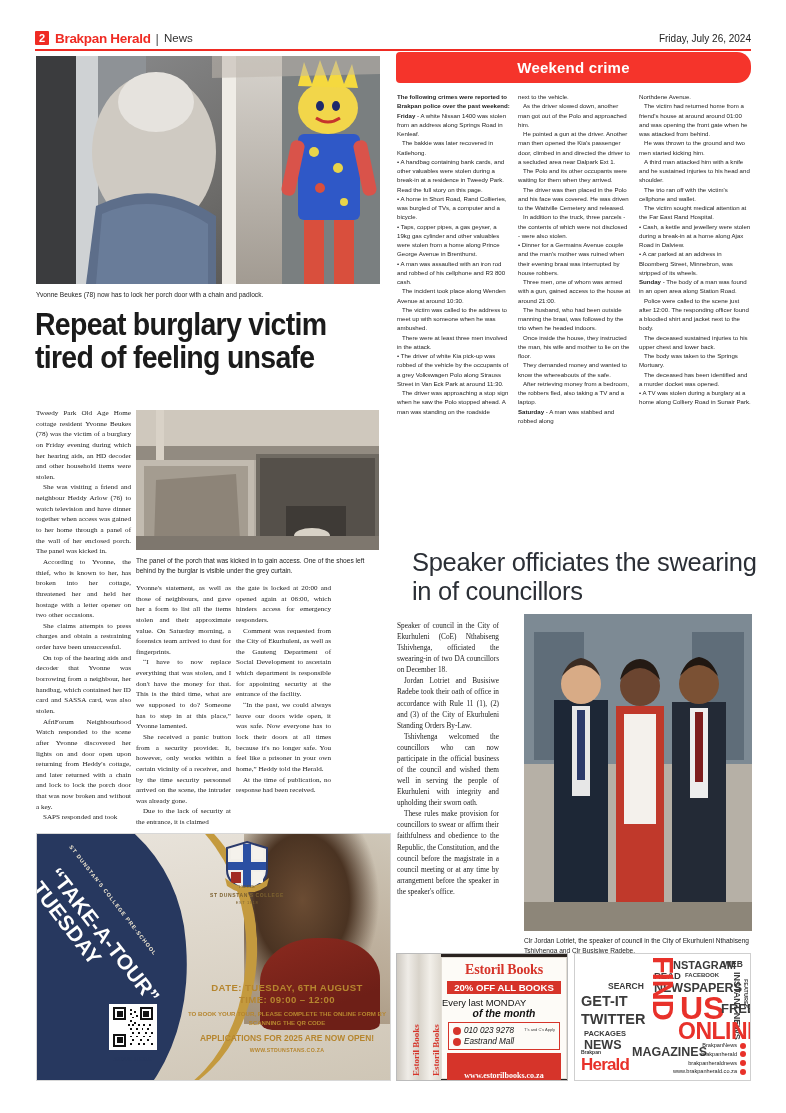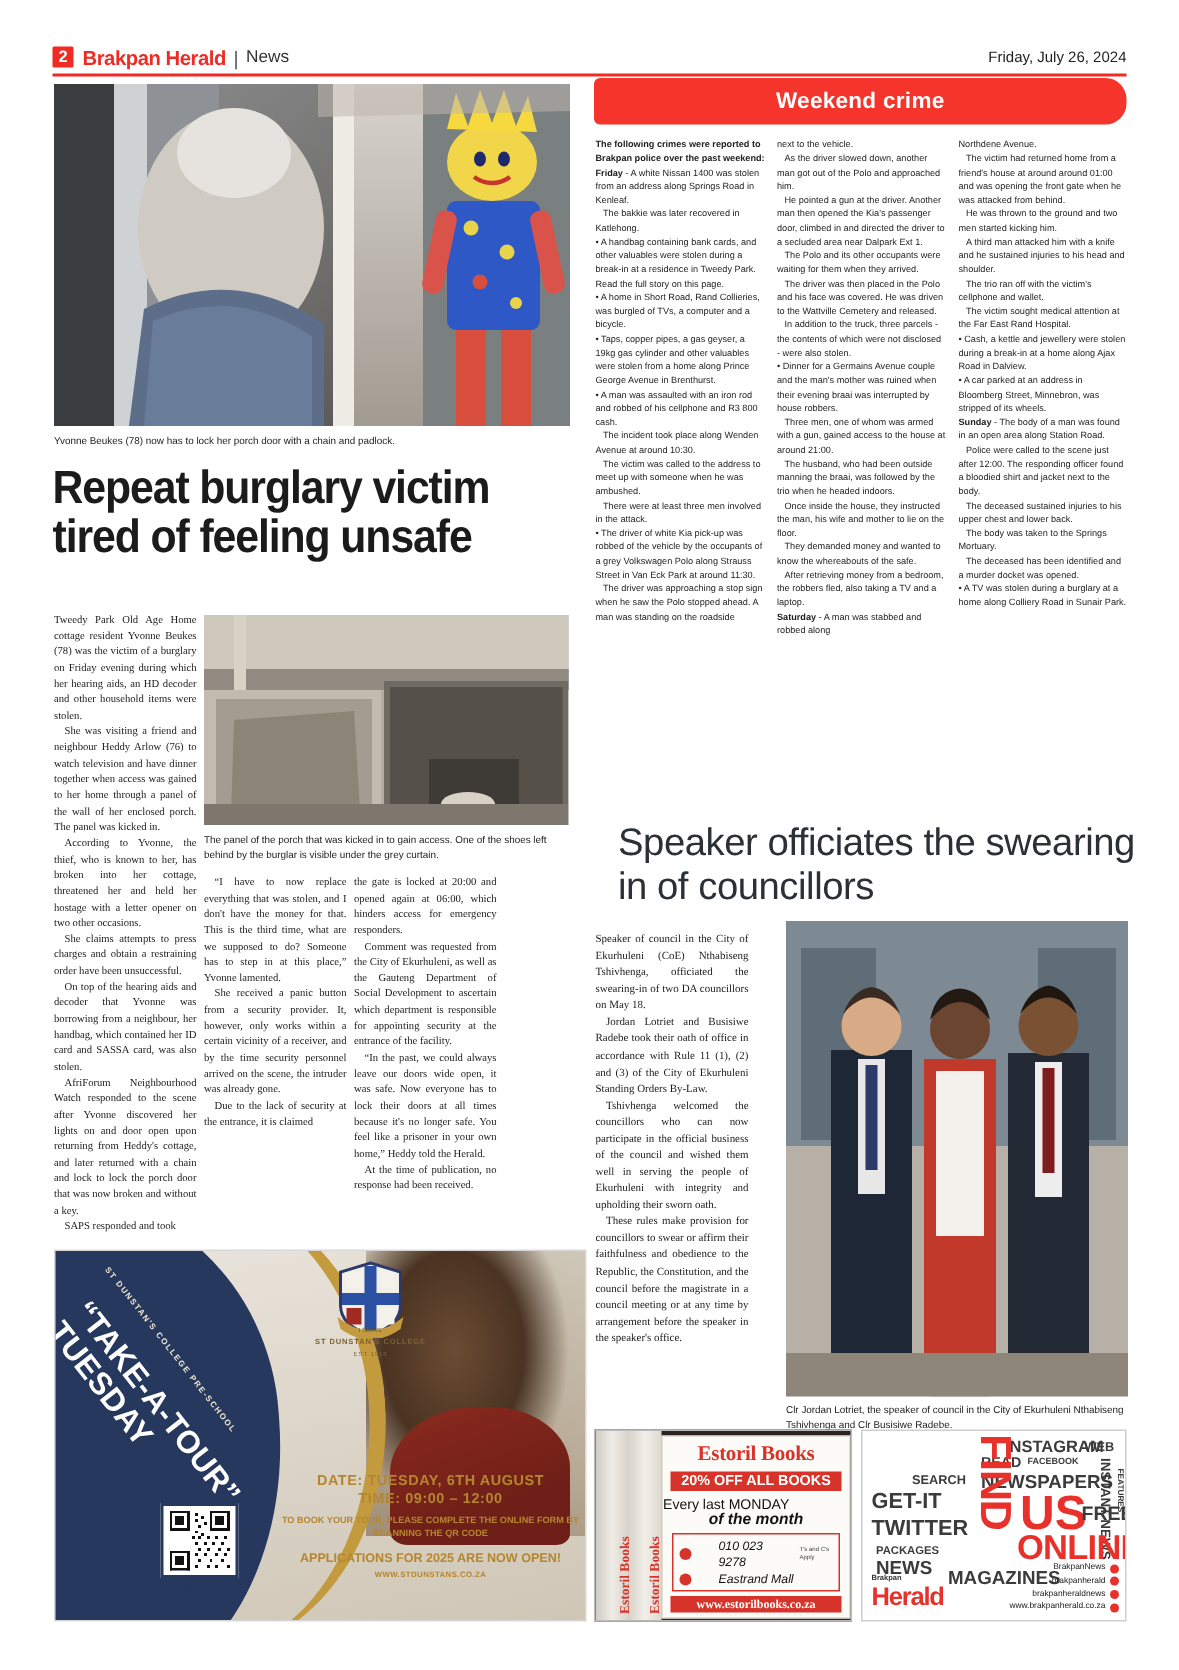--- a/index.html
+++ b/index.html
@@ -172,29 +172,29 @@
   .est-sub {
     margin:3px 5px 0; background:#d6342a; color:#fff; font-weight:bold;
     font-size:9.6px; text-align:center; padding:1px 0;
   }
   .est-line1 { font-size:9.4px; margin-top:3px; color:#111; }
   .est-line2 { text-align:center; font-size:10.4px; font-style:italic; font-weight:bold; color:#111; }
   .est-contact {
     margin:3px 6px 0; border:1px solid #d6342a; padding:2px 4px;
     font-size:8.2px; color:#111; font-style:italic;
   }
-  .est-contact div { display:flex; align-items:center; gap:18px; line-height:1.35; }
+  .est-contact div { display:flex; align-items:center; gap:3px; line-height:1.35; }
   .est-dot {
     width:8px; height:8px; border-radius:50%; background:#d6342a; flex:0 0 auto;
     display:inline-block;
   }
   .est-fine { margin-left:auto; font-size:4px; font-style:normal; color:#444; text-align:left; line-height:1.2;}
   .est-url {
     margin:3px 5px 0; background:#d6342a; color:#fff; text-align:center;
-    font-size:8px; font-weight:bold; padding:1px 0; font-family:"Liberation Serif", serif;
+    font-size:8px; font-weight:bold; padding:18px 0; font-family:"Liberation Serif", serif;
   }
 
   
   .ad-find {
     position:absolute; left:574px; top:953px; width:177px; height:128px;
     background:#fff; border:1px solid #cfcfcf; overflow:hidden;
   }
   .fu-word { position:absolute; white-space:nowrap; font-weight:bold; }
   .fu-red { color:#e8312a; }
   .fu-dark { color:#3b3b3b; }
@@ -294,20 +294,21 @@
     <p class="noind">Tweedy Park Old Age Home cottage resident Yvonne Beukes (78) was the victim of a burglary on Friday evening during which her hearing aids, an HD decoder and other household items were stolen.</p>
     <p>She was visiting a friend and neighbour Heddy Arlow (76) to watch television and have dinner together when access was gained to her home through a panel of the wall of her enclosed porch. The panel was kicked in.</p>
     <p>According to Yvonne, the thief, who is known to her, has broken into her cottage, threatened her and held her hostage with a letter opener on two other occasions.</p>
     <p>She claims attempts to press charges and obtain a restraining order have been unsuccessful.</p>
     <p>On top of the hearing aids and decoder that Yvonne was borrowing from a neighbour, her handbag, which contained her ID card and SASSA card, was also stolen.</p>
     <p>AfriForum Neighbourhood Watch responded to the scene after Yvonne discovered her lights on and door open upon returning from Heddy's cottage, and later returned with a chain and lock to lock the porch door that was now broken and without a key.</p>
     <p>SAPS responded and took</p>
   </div>
 
   <div class="body-col" style="left:136px; top:583px; width:95px; height:238px;">
+    <p class="noind">Yvonne's statement, as well as those of neighbours, and gave her a form to list all the items stolen and their approximate value. On Saturday morning, a forensics team arrived to dust for fingerprints.</p>
     <p>“I have to now replace everything that was stolen, and I don't have the money for that. This is the third time, what are we supposed to do? Someone has to step in at this place,” Yvonne lamented.</p>
     <p>She received a panic button from a security provider. It, however, only works within a certain vicinity of a receiver, and by the time security personnel arrived on the scene, the intruder was already gone.</p>
     <p>Due to the lack of security at the entrance, it is claimed</p>
   </div>
 
   <div class="body-col" style="left:236px; top:583px; width:95px; height:238px;">
     <p class="noind">the gate is locked at 20:00 and opened again at 06:00, which hinders access for emergency responders.</p>
     <p>Comment was requested from the City of Ekurhuleni, as well as the Gauteng Department of Social Development to ascertain which department is responsible for appointing security at the entrance of the facility.</p>
     <p>“In the past, we could always leave our doors wide open, it was safe. Now everyone has to lock their doors at all times because it's no longer safe. You feel like a prisoner in your own home,” Heddy told the Herald.</p>
     <p>At the time of publication, no response had been received.</p>
@@ -389,21 +390,21 @@
       <rect x="166" y="94" width="18" height="90" fill="#ededed"></rect>
       <rect x="171" y="98" width="8" height="70" fill="#7e1d1d"></rect>
       <circle cx="175" cy="70" r="20" fill="#7b5134"></circle>
       <path d="M156 62 q19 -22 38 0 q-6 -17 -19 -19 q-13 2 -19 19" fill="#201711"></path>
       <rect x="0" y="288" width="228" height="29" fill="#8d8679"></rect>
     </svg>
   </div>
   <div class="caption" style="left:524px; top:936px; width:228px; line-height:1.5;">Clr Jordan Lotriet, the speaker of council in the City of Ekurhuleni Nthabiseng Tshivhenga and Clr Busisiwe Radebe.</div>
 
   <div class="body-col" style="left:397px; top:620px; width:102px; height:310px; font-size:7.3px; line-height:1.52;">
-    <p class="noind">Speaker of council in the City of Ekurhuleni (CoE) Nthabiseng Tshivhenga, officiated the swearing-in of two DA councillors on May 18.</p>
+    <p class="noind">Speaker of council in the City of Ekurhuleni (CoE) Nthabiseng Tshivhenga, officiated the swearing-in of two DA councillors on December 18.</p>
     <p>Jordan Lotriet and Busisiwe Radebe took their oath of office in accordance with Rule 11 (1), (2) and (3) of the City of Ekurhuleni Standing Orders By-Law.</p>
     <p>Tshivhenga welcomed the councillors who can now participate in the official business of the council and wished them well in serving the people of Ekurhuleni with integrity and upholding their sworn oath.</p>
     <p>These rules make provision for councillors to swear or affirm their faithfulness and obedience to the Republic, the Constitution, and the council before the magistrate in a council meeting or at any time by arrangement before the speaker in the speaker's office.</p>
   </div>
 
   <div class="ad-dunstan">
     <div class="dun-kid">
       <div class="dun-kid-shirt"></div>
     </div>
     <div class="dun-wave"></div>

